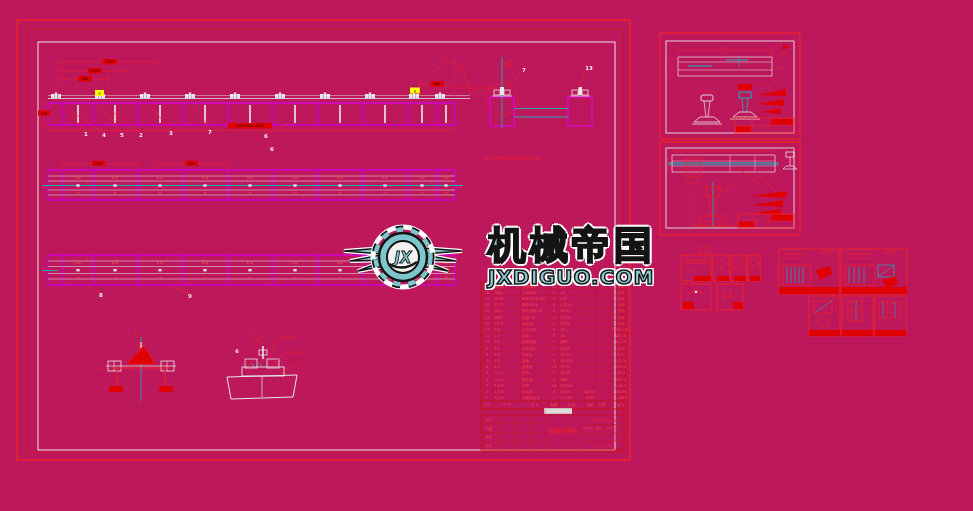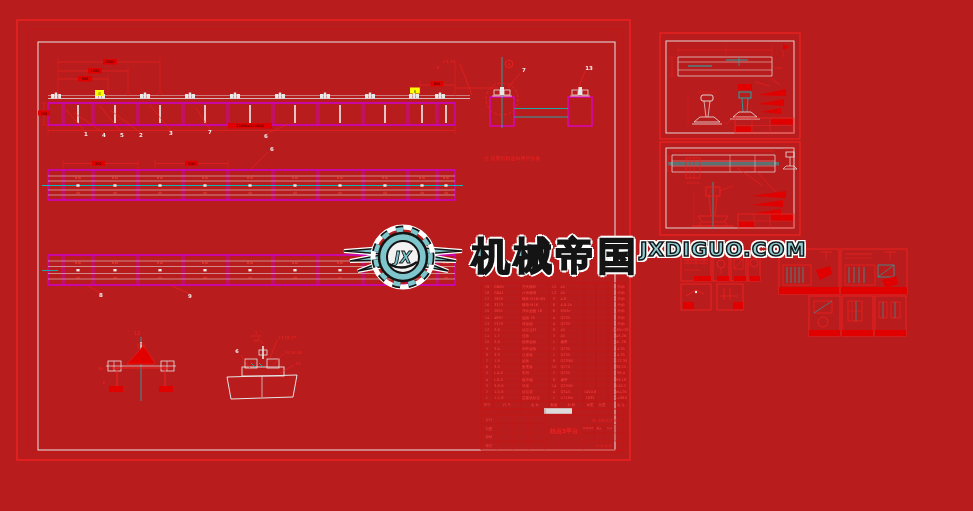--- a/index.html
+++ b/index.html
@@ -1,21 +1,21 @@
 <!DOCTYPE html>
 <html><head>
 <meta charset="utf-8">
 <style>
   html,body{margin:0;padding:0;background:#000;}
-  #stage{position:relative;width:973px;height:511px;background:#b91c1c;overflow:hidden;
+  #stage{position:relative;width:973px;height:511px;background:#be185d;overflow:hidden;
          font-family:"DejaVu Sans","Liberation Sans",sans-serif;}
   #cad{position:absolute;left:0;top:0;}
   svg text{font-family:"DejaVu Sans","Liberation Sans",sans-serif;}
   .wm{position:absolute;left:336px;top:220px;display:flex;align-items:center;z-index:3;}
-  .wm-text{display:flex;flex-direction:row;margin-left:2px;}
+  .wm-text{display:flex;flex-direction:column;margin-left:18px;}
   .wm-brand{font-size:38px;font-weight:bold;color:#85c9cf;letter-spacing:4px;line-height:1.05;
     -webkit-text-stroke:2px #141414;
     text-shadow:-2px -2px 0 #fff,2px -2px 0 #fff,-2px 2px 0 #fff,2px 2px 0 #fff,
                 0 -3px 0 #fff,0 3px 0 #fff,-3px 0 0 #fff,3px 0 0 #fff;}
   .wm-domain{font-size:20px;font-weight:bold;color:#8fced4;letter-spacing:1px;line-height:1.1;margin-top:1px;
     -webkit-text-stroke:1.5px #141414;
     text-shadow:-2px -2px 0 #fff,2px -2px 0 #fff,-2px 2px 0 #fff,2px 2px 0 #fff,
                 0 -2px 0 #fff,0 2px 0 #fff,-2px 0 0 #fff,2px 0 0 #fff;}
 </style>
 </head>

